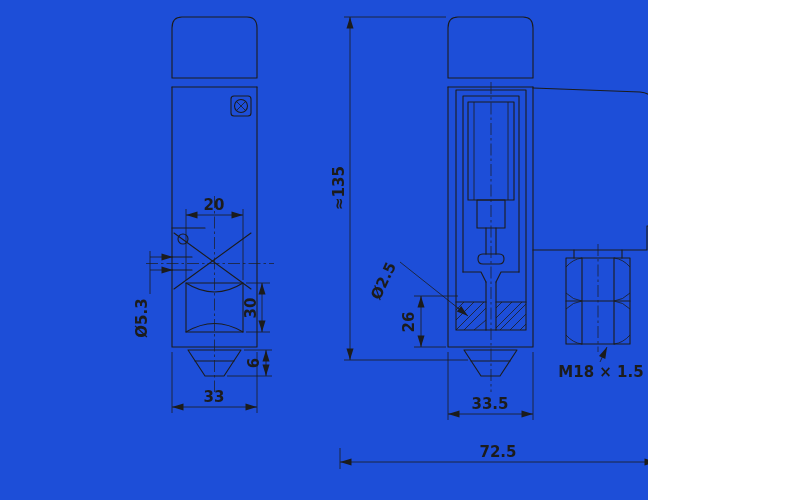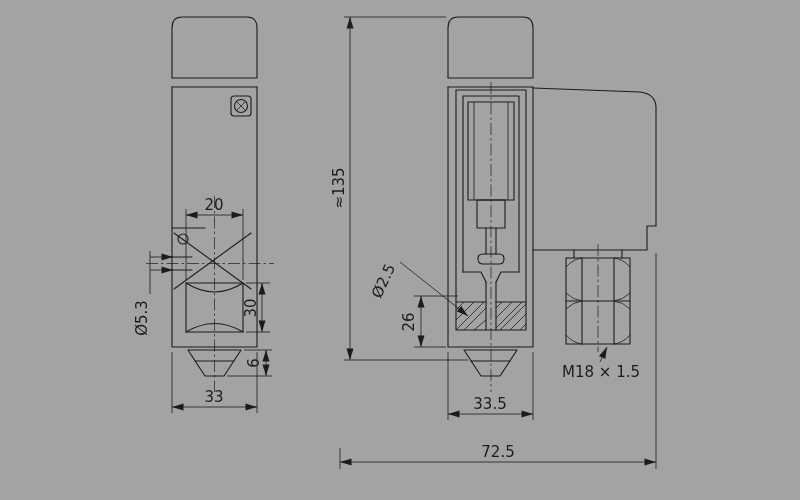--- a/index.html
+++ b/index.html
@@ -1,16 +1,16 @@
 <!DOCTYPE html>
 <html><head>
 <meta charset="utf-8">
 <style>
   html,body{margin:0;padding:0;background:#ffffff;}
-  .canvas{position:relative;width:800px;height:500px;background:#a3a3a3;overflow:hidden;}
+  .canvas{position:relative;width:648px;height:500px;background:#1d4ed8;overflow:hidden;font-weight:bold;}
   svg{display:block;}
   .ln{fill:none;stroke:#1c1c1c;stroke-width:1.1;stroke-linecap:round;stroke-linejoin:round;}
   .thin{fill:none;stroke:#1c1c1c;stroke-width:0.8;}
   .cl{fill:none;stroke:#1c1c1c;stroke-width:0.7;stroke-dasharray:12 3 2.5 3;}
   text.dim{font-family:"DejaVu Sans", sans-serif;font-size:15px;fill:#1c1c1c;}
 </style>
 </head>
 <body>
 
 <div class="canvas">

